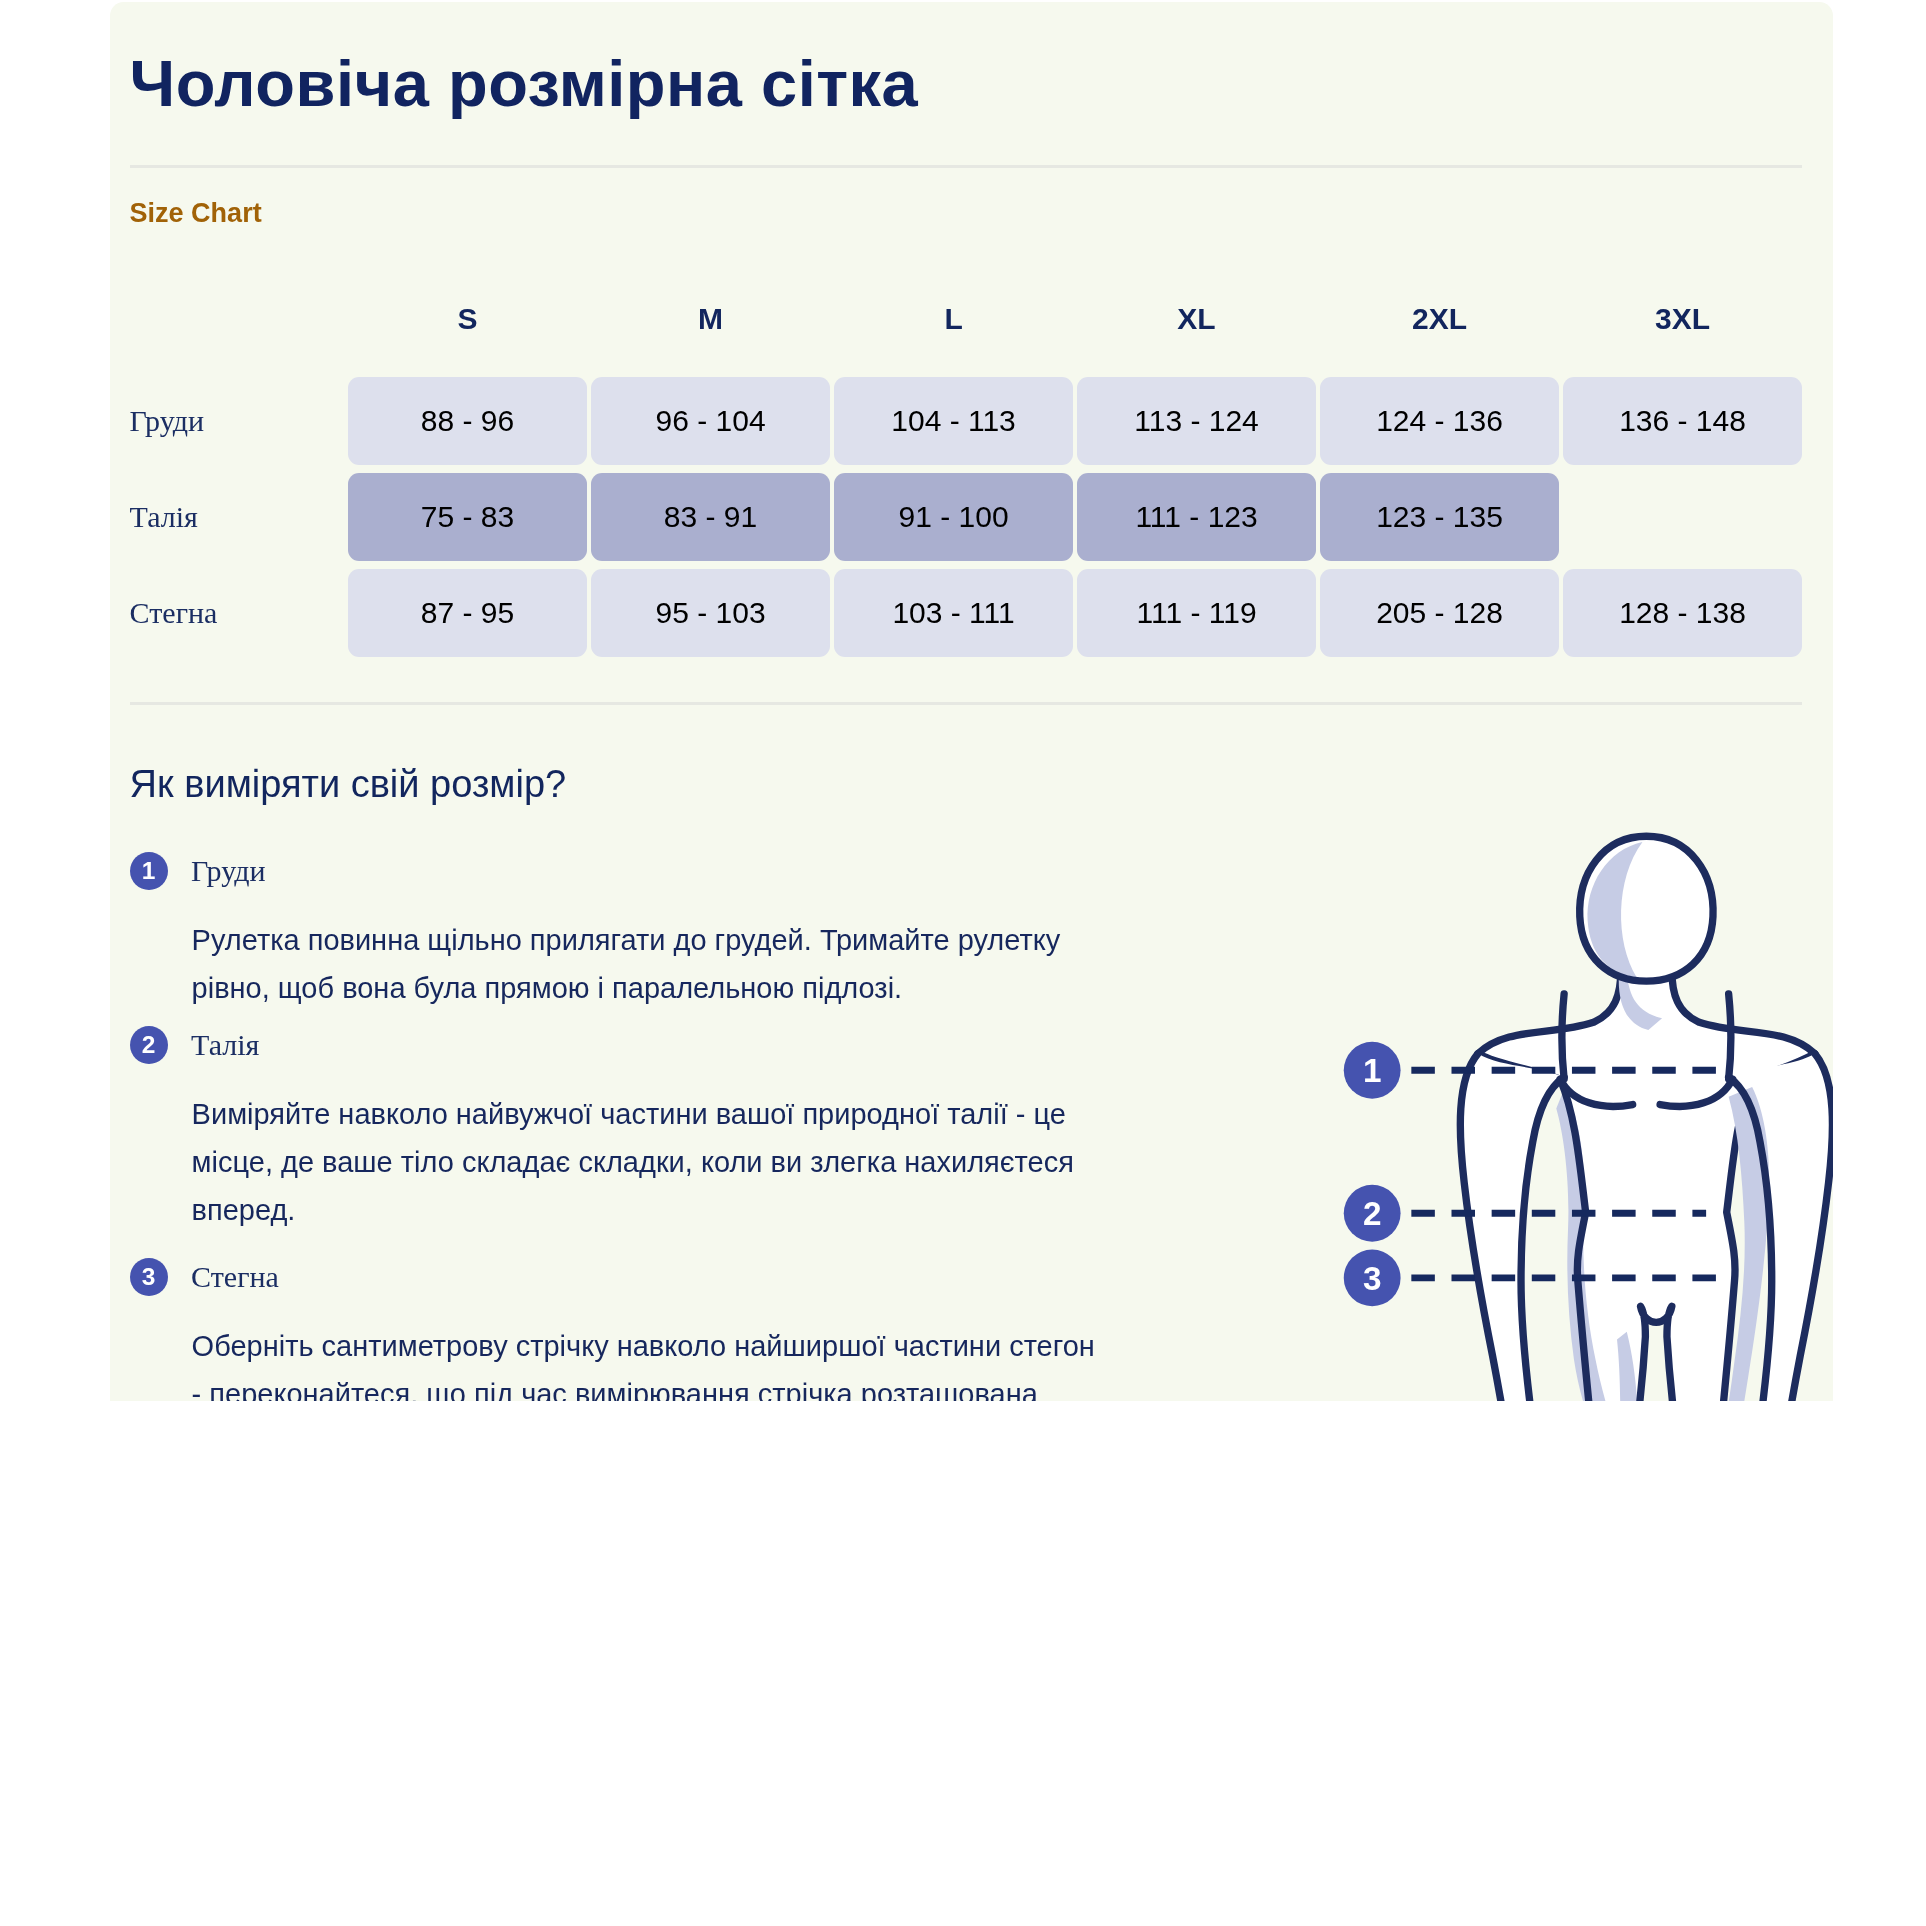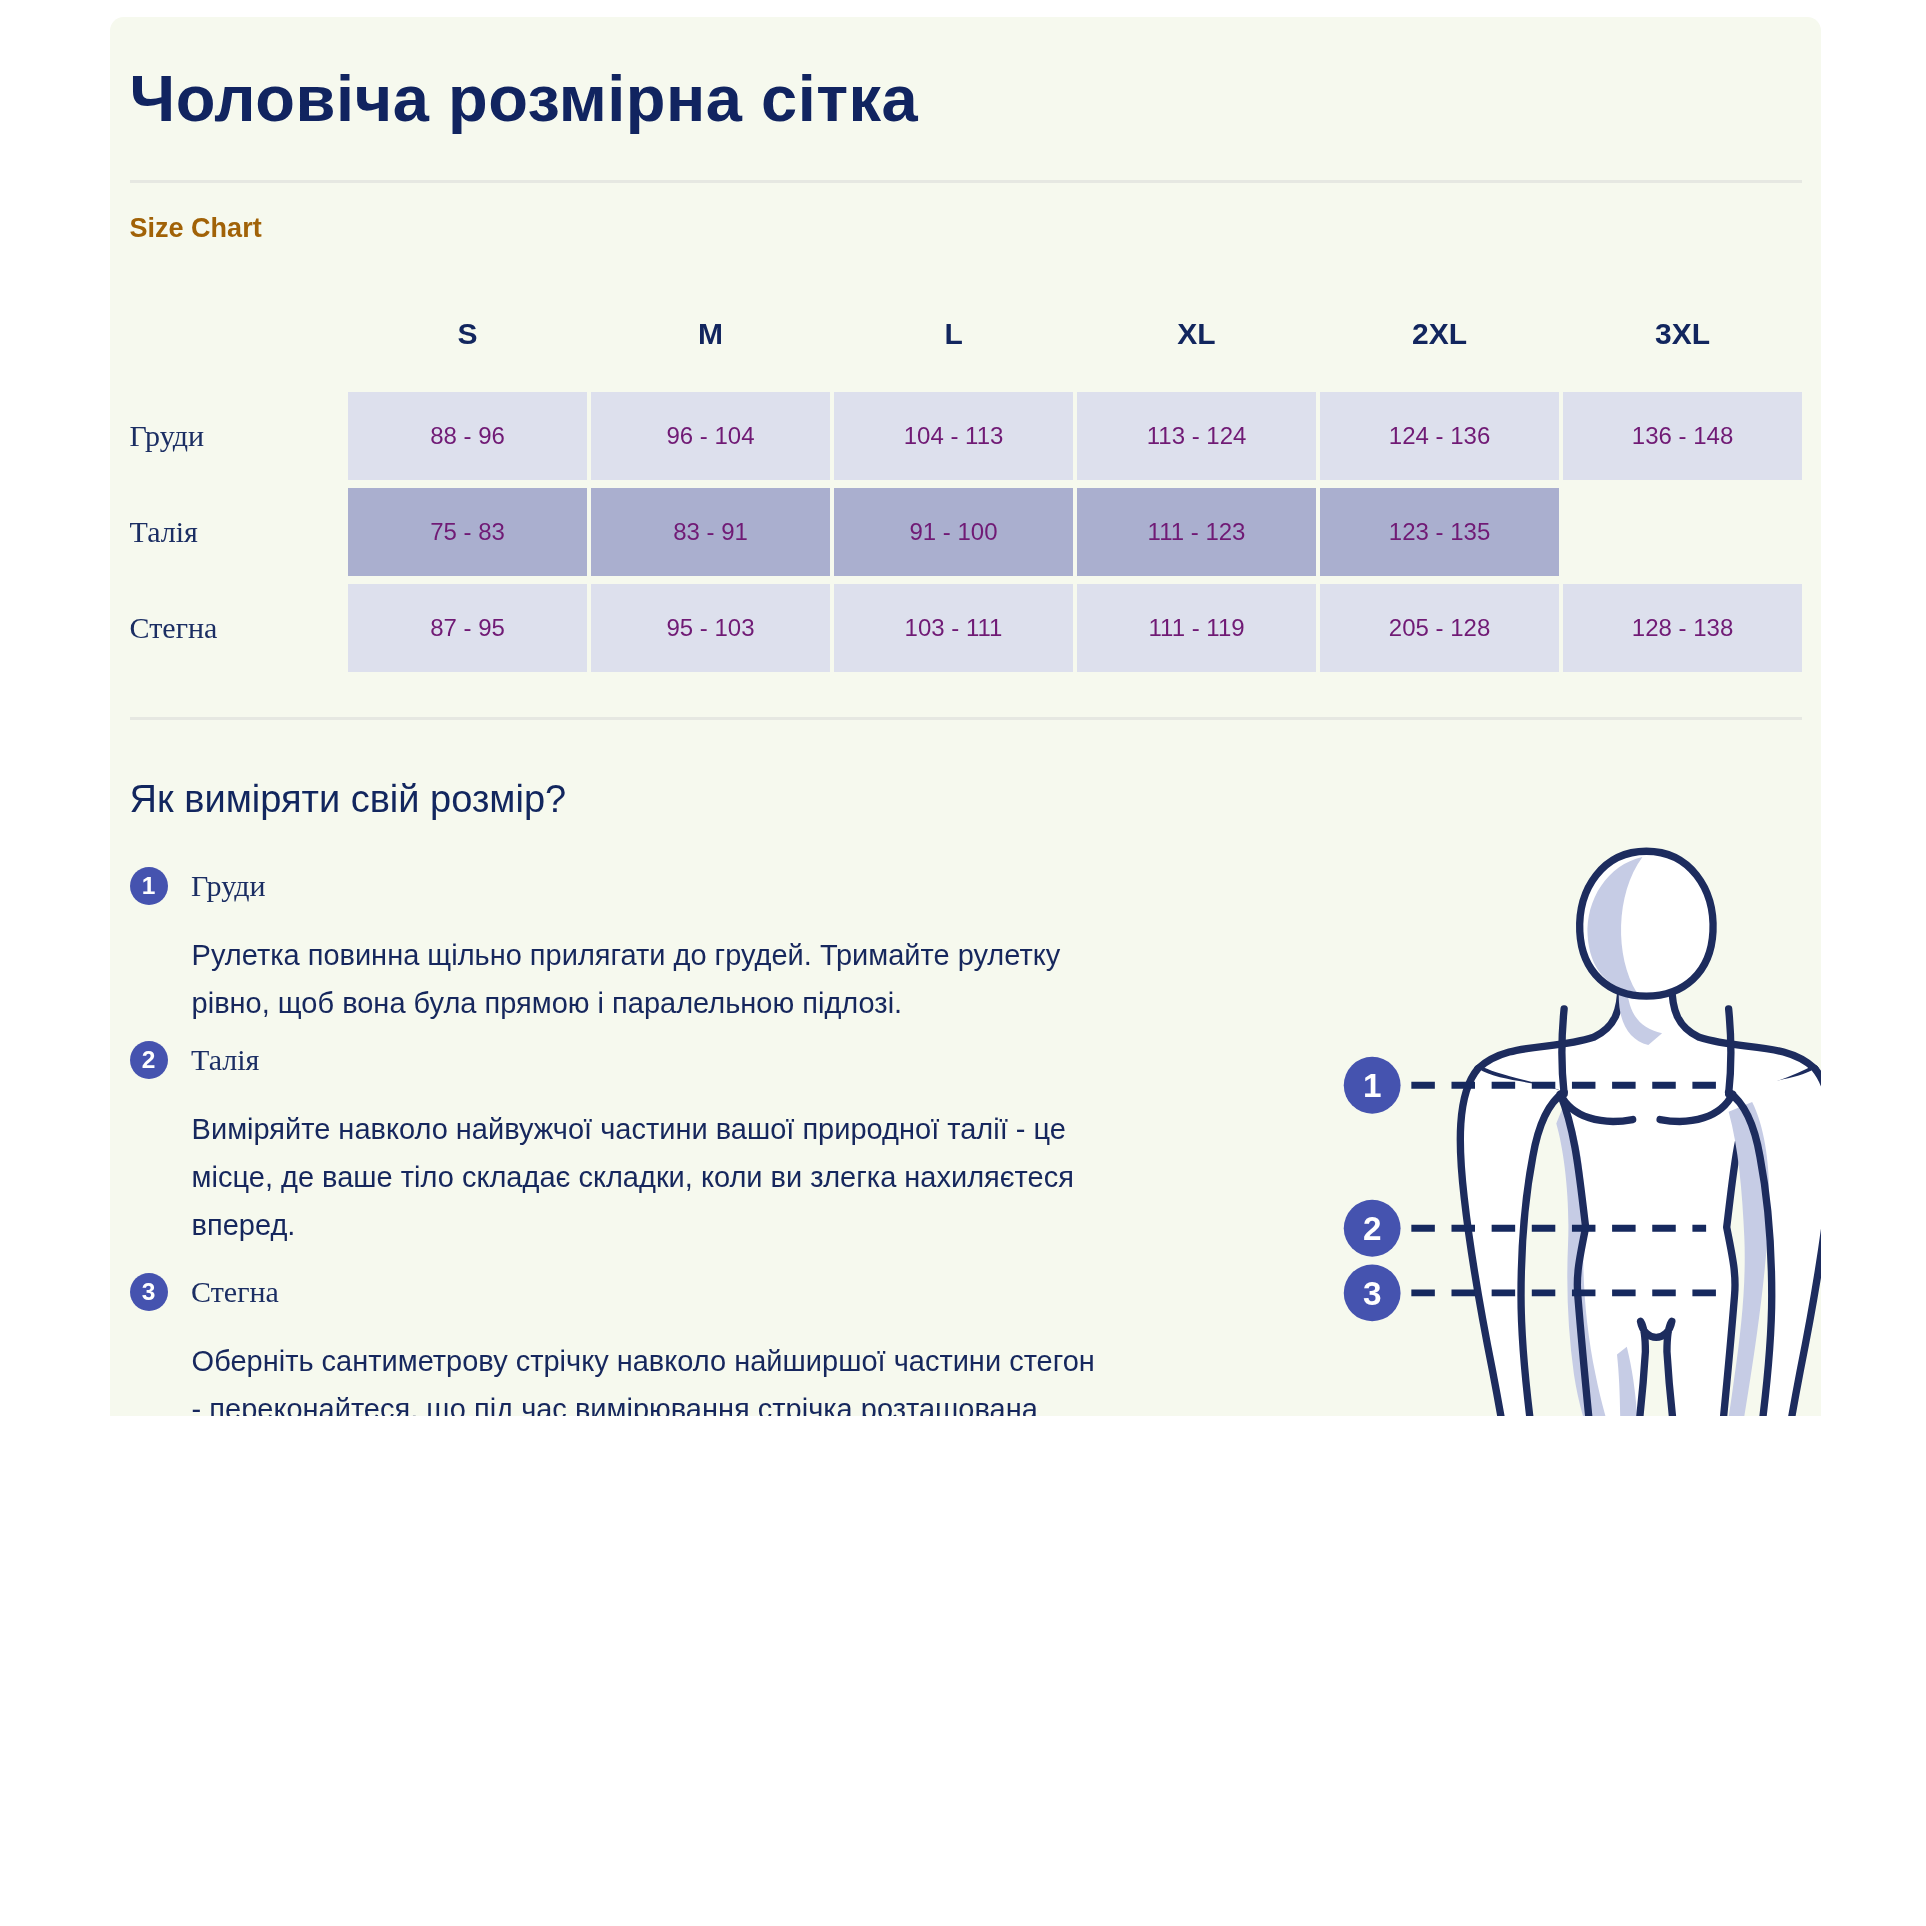--- a/index.html
+++ b/index.html
@@ -1,22 +1,22 @@
 <!DOCTYPE html>
 <html><head>
 <meta charset="utf-8">
 <style>
   html,body{margin:0;padding:0;}
   body{
     width:1927px;height:1927px;background:#ffffff;position:relative;
     font-family:"Liberation Sans",sans-serif;color:#15265c;overflow:hidden;
   }
   .card{
-    position:absolute;left:110px;top:17px;width:1711px;height:1399px;
-    background:#f6f9ee;border-radius:13.7px 13.7px 0 0;overflow:hidden;
+    position:absolute;left:110px;top:2px;width:1711px;height:1399px;
+    background:#f6f9ee;border-radius:13.7px 13.7px 0 0;overflow:hidden;padding-left:12px;
   }
   .abs{position:absolute;}
   .page-title{
     left:19.6px;top:49px;font-size:65px;line-height:65px;font-weight:700;
     color:#112460;letter-spacing:0.5px;white-space:nowrap;
   }
   .divider{left:19.6px;width:1672px;height:2.9px;background:#e6e8e2;}
   .divider-1{top:163px;}
   .divider-2{top:700px;}
   .subheading{
@@ -34,21 +34,21 @@
   .t-head .corner{background:none;}
   .t-body{margin-top:30px;}
   .t-body .t-row + .t-row{margin-top:7.8px;}
   .t-body .t-row{height:88px;}
   .rlabel{
     display:flex;align-items:center;justify-content:flex-start;
     font-family:"Liberation Serif",serif;font-size:30px;color:#1b2e63;
   }
   .cell{
     display:flex;align-items:center;justify-content:center;
-    font-size:24px;color:#701a75;
+    font-size:30px;color:#000000;border-radius:11px;
   }
   .row-light .cell{background:#dde0ed;}
   .row-dark .cell{background:#aaafcf;}
   
   .section-heading{
     left:19.6px;top:761px;font-size:38px;font-weight:400;color:#12265e;white-space:nowrap;
   }
   .item{left:19.6px;width:1127px;}
   .item-1{top:849px;}
   .item-2{top:1023px;}

